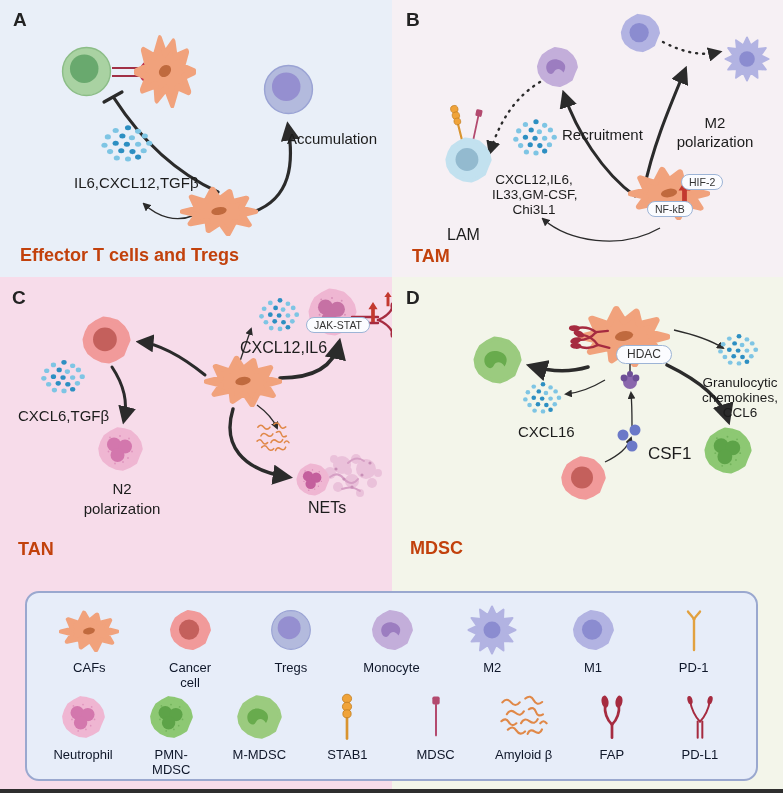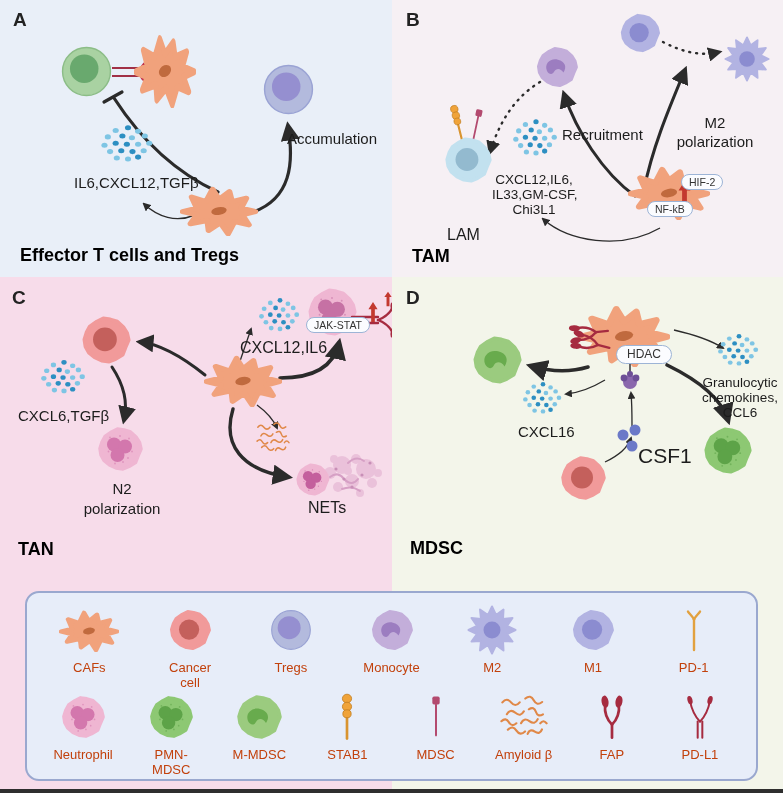--- a/index.html
+++ b/index.html
@@ -1,35 +1,35 @@
 <!DOCTYPE html>
 <html><head>
 <meta charset="utf-8">
 <style>
   html,body{margin:0;padding:0;}
   .fig{position:relative;width:783px;height:793px;overflow:hidden;
        font-family:"Liberation Sans",sans-serif;background:#fff;}
   .panel{position:absolute;}
   .panel svg.layer{position:absolute;left:0;top:0;}
   .letter{position:absolute;font-weight:bold;font-size:19px;color:#222;}
-  .ptitle{position:absolute;font-weight:bold;font-size:18px;color:#000000;}
+  .ptitle{position:absolute;font-weight:bold;font-size:18px;color:#c2410c;}
   .lab{position:absolute;font-size:15px;color:#1c1c1c;white-space:pre;}
   .lab.small{font-size:13.5px;line-height:15px;}
   .lab.center{text-align:center;}
-  .lab.big{font-size:21px;}
+  .lab.big{font-size:17px;margin-left:10px;}
   .pill{position:absolute;background:#fbfcff;border:1.5px solid #9db4d6;border-radius:10px;
         color:#333;font-size:10.5px;line-height:14px;padding:0 7px;white-space:pre;}
   .pill.lg{font-size:12px;line-height:17px;border-radius:12px;padding:0 10px;}
   .legendbox{position:absolute;left:25px;top:591px;width:733px;height:190px;
              background:#e7edf9;border:2px solid #9aa8cf;border-radius:14px;
              box-sizing:border-box;padding:10px 12px 6px 12px;display:flex;flex-direction:column;}
   .lrow{flex:1;display:flex;}
   .lcell{flex:1;display:flex;flex-direction:column;align-items:center;justify-content:flex-start;min-width:0;}
   .licon-wrap{height:54px;display:flex;align-items:center;justify-content:center;}
-  .llab{font-size:13px;line-height:15px;color:#c2410c;text-align:center;white-space:pre;margin-top:3px;}
+  .llab{font-size:13px;line-height:15px;color:#0f172a;text-align:center;white-space:pre;margin-top:3px;}
   .bottomedge{position:absolute;left:0;bottom:0;width:100%;height:4px;background:#2e2e2e;}
 </style>
 </head>
 <body>
 
 <div class="fig">
 
   <svg width="0" height="0" style="position:absolute" aria-hidden="true">
     <defs>
       <marker id="ah" viewBox="0 0 10 10" refX="7.5" refY="5" markerWidth="6" markerHeight="6" orient="auto-start-reverse">

